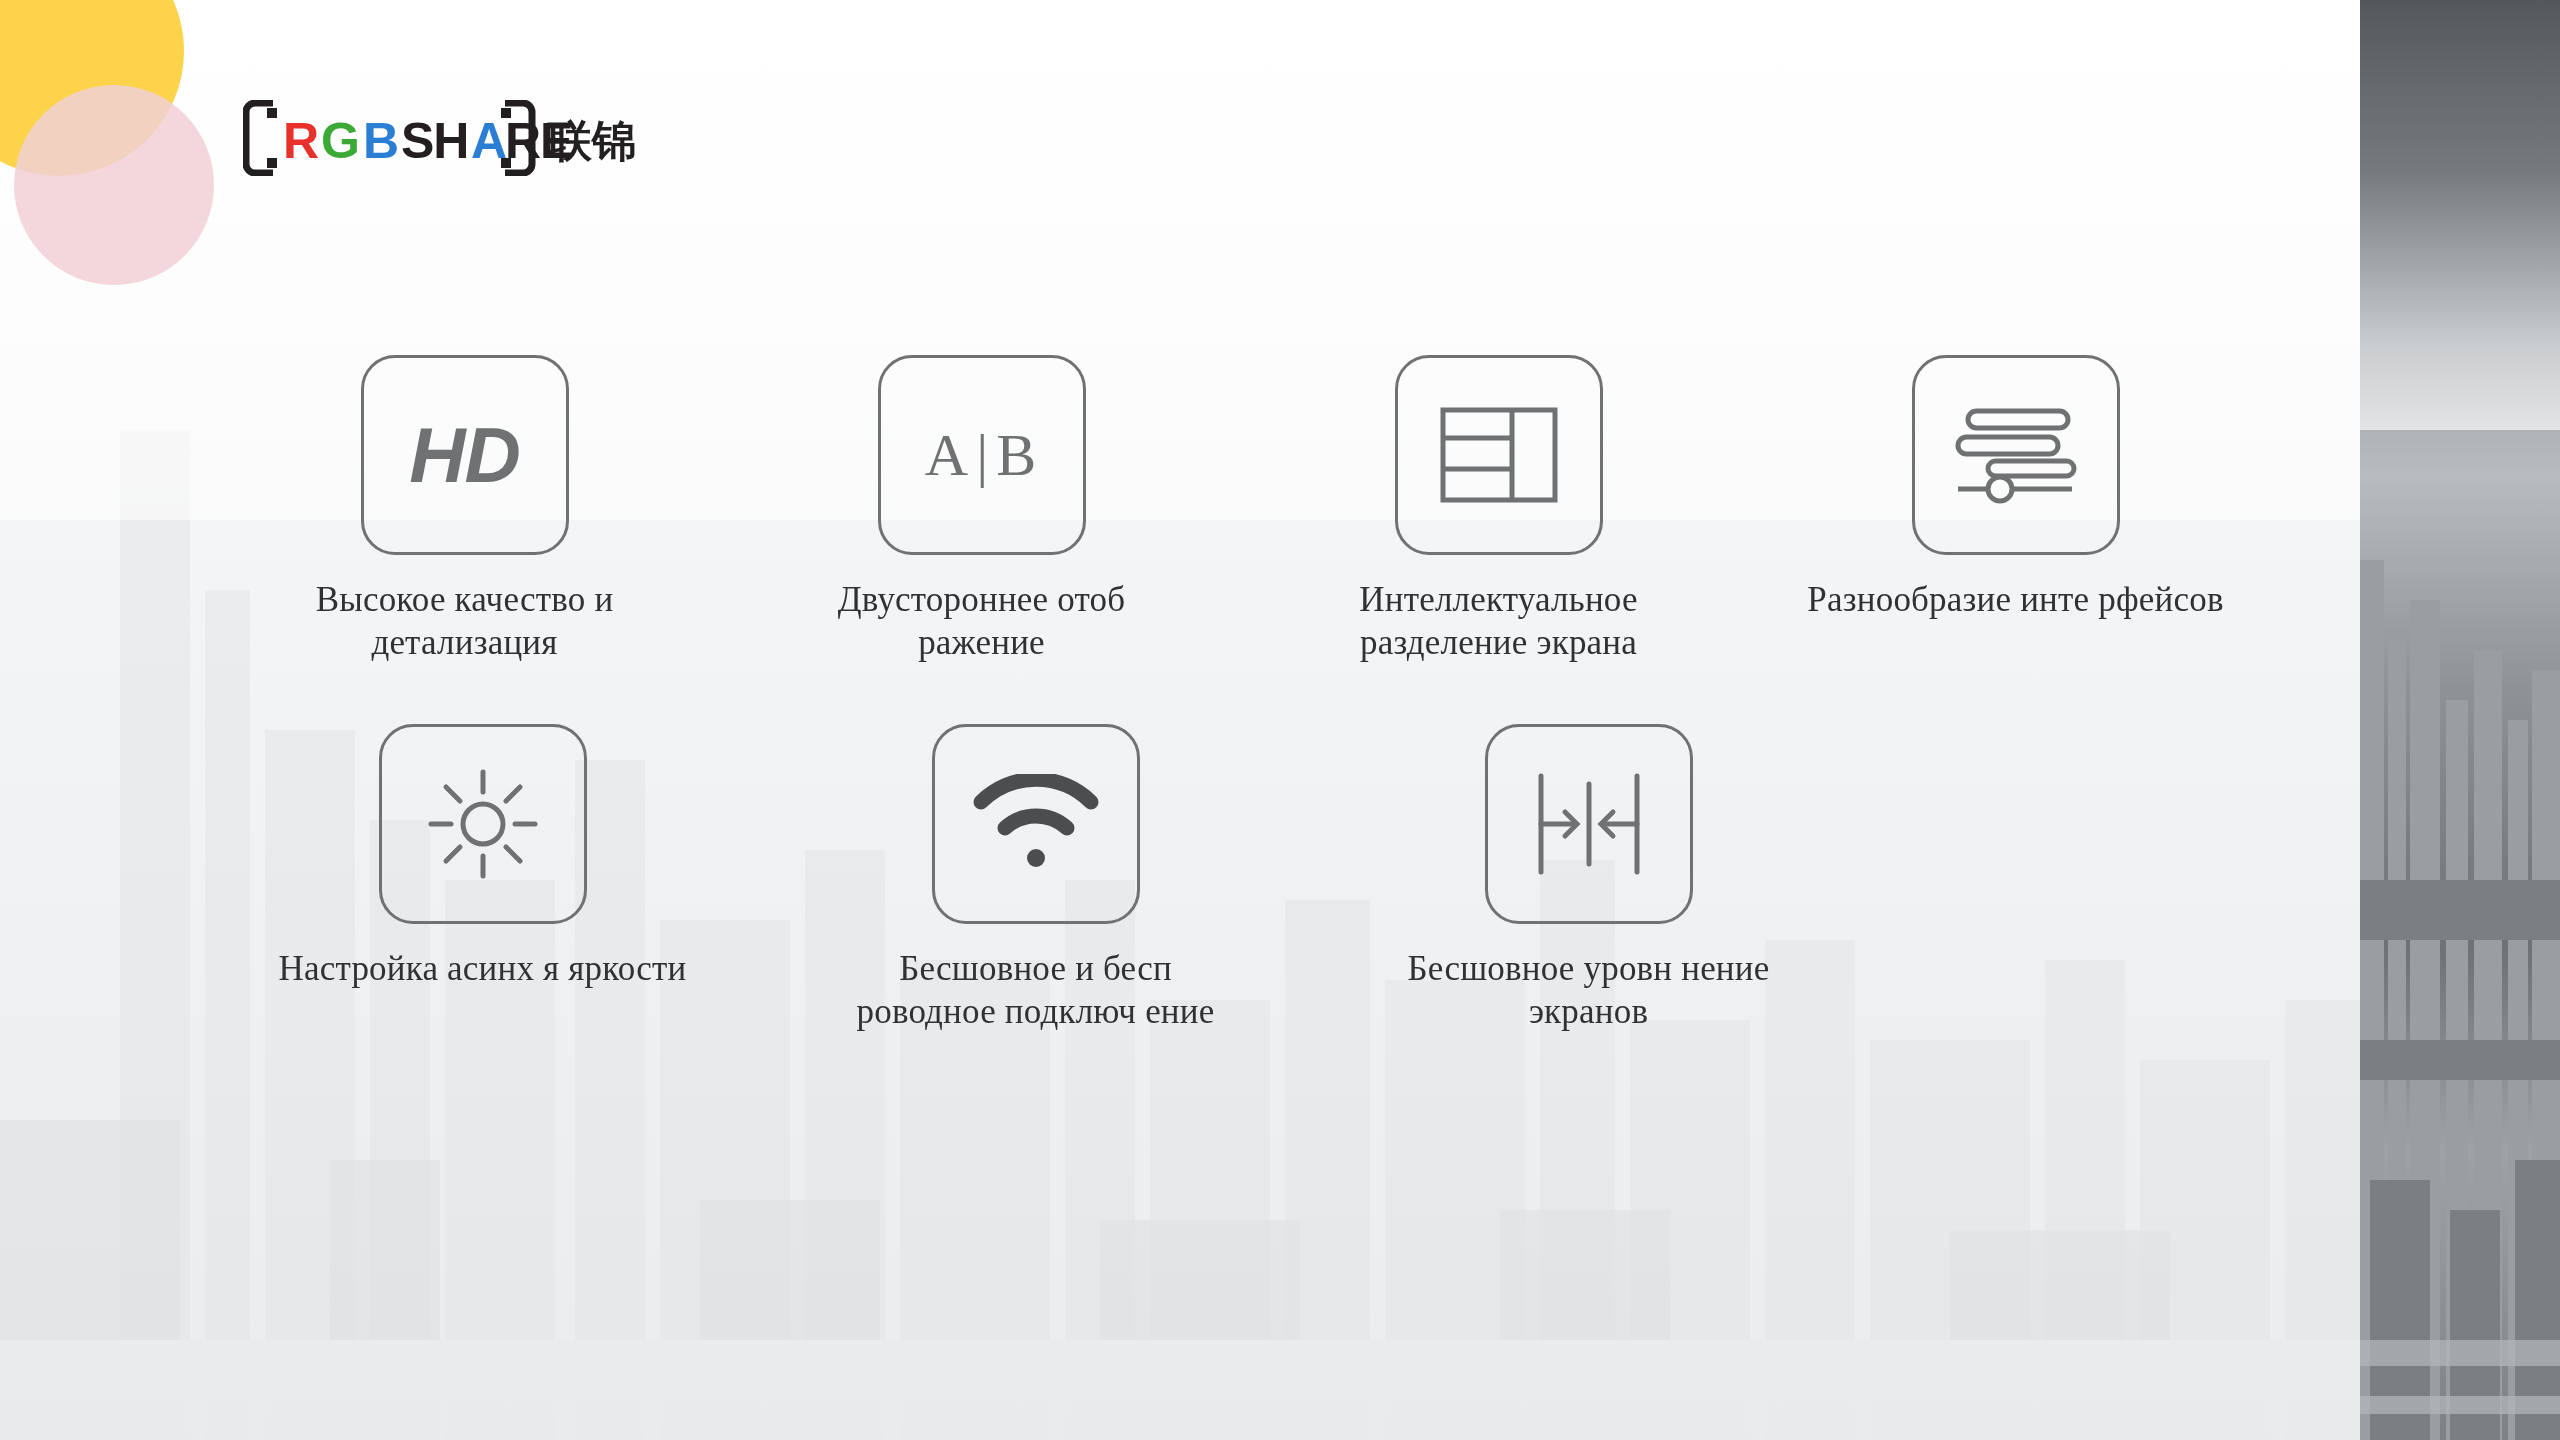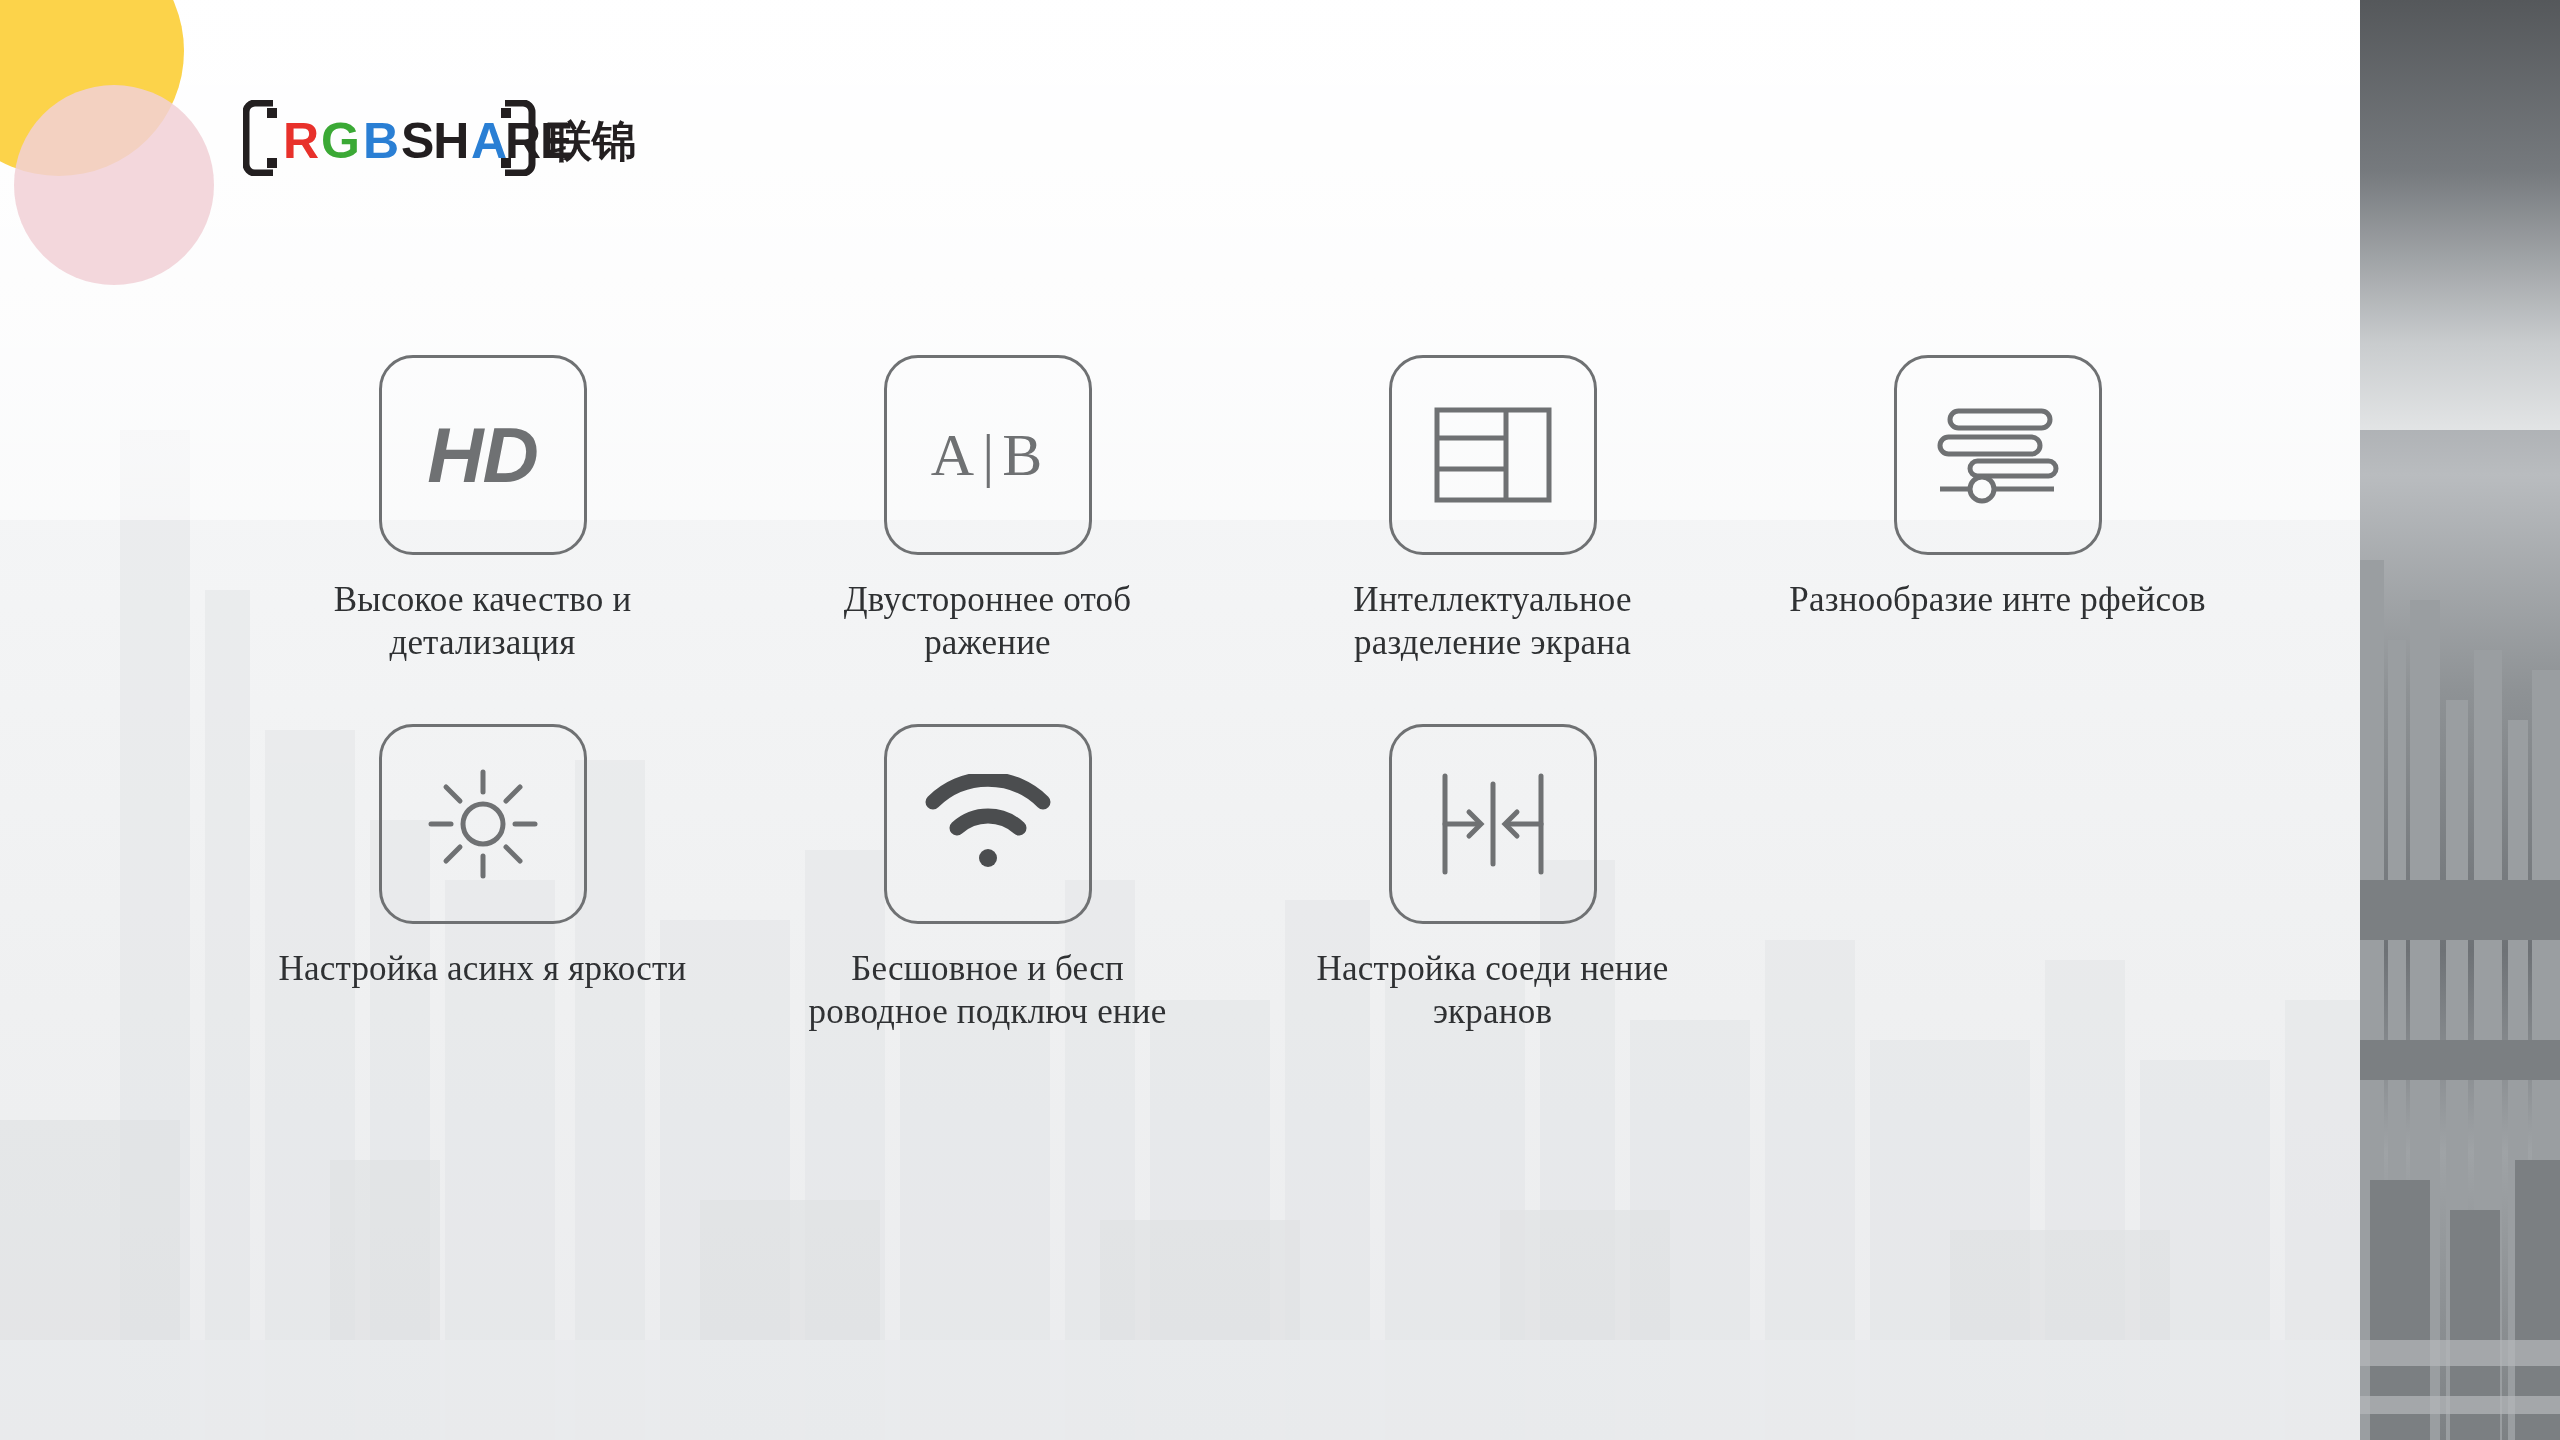--- a/index.html
+++ b/index.html
@@ -96,20 +96,21 @@
   
   .grid {
     position: absolute;
     left: 230px;
     top: 355px;
     width: 2020px;
   }
   .row {
     display: flex;
     width: 100%;
+    gap: 48px;
   }
   .cell {
     width: 505px;
     display: flex;
     flex-direction: column;
     align-items: center;
   }
   .icon-box {
     width: 208px;
     height: 200px;
@@ -335,18 +336,18 @@
           <svg width="116" height="104" viewBox="0 0 116 104" fill="none" stroke="#6f7173" stroke-width="5" stroke-linecap="round">
             <line x1="10" y1="4" x2="10" y2="100"></line>
             <line x1="106" y1="4" x2="106" y2="100"></line>
             <line x1="10" y1="52" x2="44" y2="52"></line>
             <line x1="72" y1="52" x2="106" y2="52"></line>
             <polyline points="34,40 46,52 34,64"></polyline>
             <polyline points="82,40 70,52 82,64"></polyline>
             <line x1="58" y1="12" x2="58" y2="92"></line>
           </svg>
         </div>
-        <div class="caption">Настройка соеди нение экранов</div>
+        <div class="caption">Бесшовное уровн нение экранов</div>
       </div>
     </div>
 
   </div>
 </div>
 
 </body></html>

